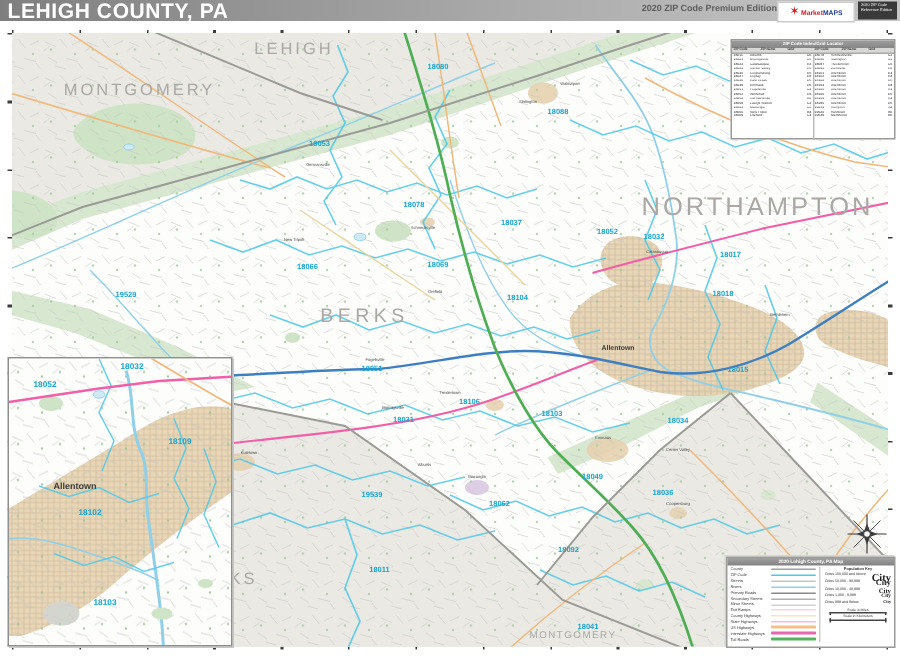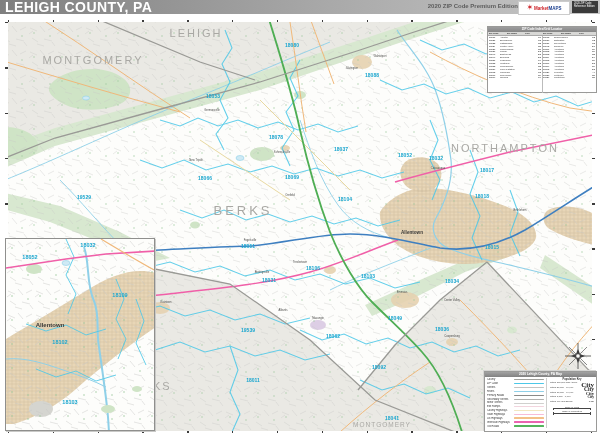--- a/index.html
+++ b/index.html
@@ -262,21 +262,21 @@
         <path d="M487,262 L440,300 395,345 358,390"></path>
         <path d="M487,262 L598,380"></path>
         <path d="M95,18 L200,62 255,80"></path>
       </g>
     </svg>
 
     <div>
 
     <div class="map-label county-label" style="left: 196px; top: 33px; font-size: 11px; letter-spacing: 2px;">LEHIGH</div>
         <div class="map-label county-label" style="left: 93px; top: 60px; font-size: 11px; letter-spacing: 2px;">MONTGOMERY</div>
-        <div class="map-label county-label" style="left: 505px; top: 148px; font-size: 11px; letter-spacing: 2px;">NORTHAMPTON</div>
+        <div class="map-label county-label" style="left: 505px; top: 138px; font-size: 17px; letter-spacing: 2px;">NORTHAMPTON</div>
         <div class="map-label county-label" style="left: 243px; top: 210px; font-size: 13px; letter-spacing: 3px;">BERKS</div>
         <div class="map-label county-label" style="left: 148px; top: 386px; font-size: 11px; letter-spacing: 2px;">BERKS</div>
         <div class="map-label county-label" style="left: 382px; top: 424px; font-size: 6.5px; letter-spacing: 1px;">MONTGOMERY</div>
       </div>
     <div>
 
     <div class="map-label zip-label" style="left: 292px; top: 45px;">18080</div>
         <div class="map-label zip-label" style="left: 372px; top: 75px;">18088</div>
         <div class="map-label zip-label" style="left: 213px; top: 96px;">18053</div>
         <div class="map-label zip-label" style="left: 84px; top: 197px;">19529</div>

